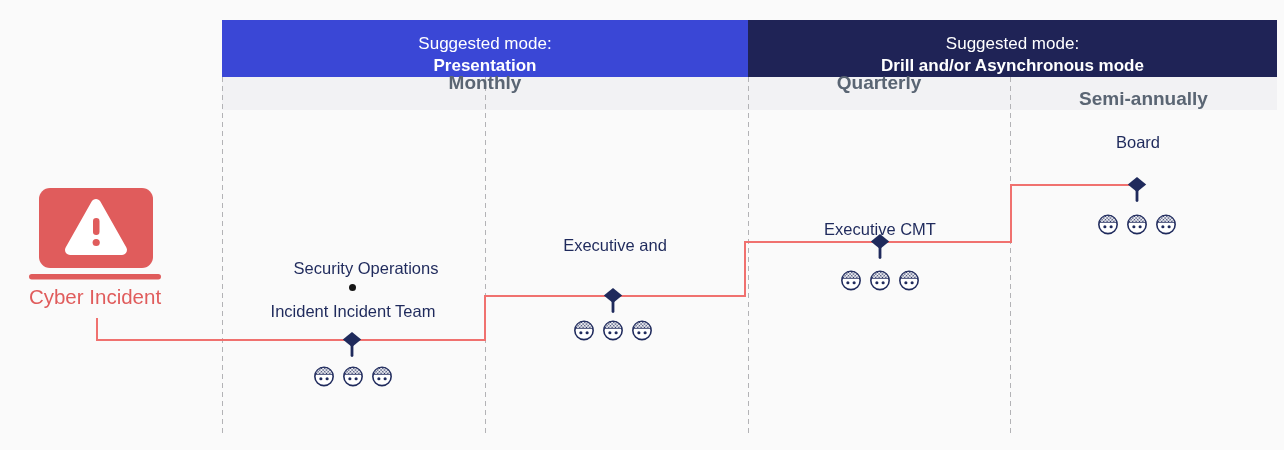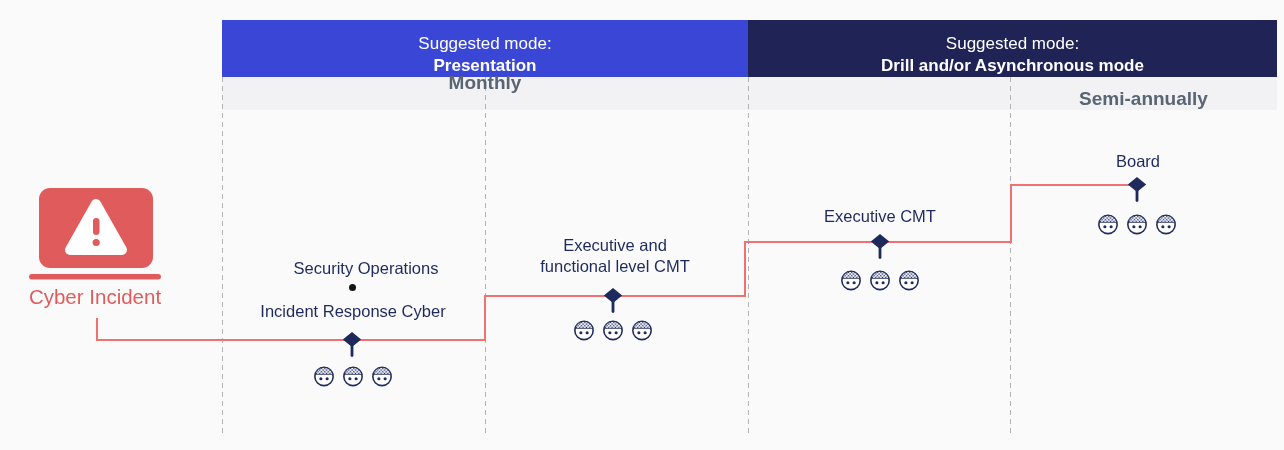--- a/index.html
+++ b/index.html
@@ -76,87 +76,87 @@
   </div>
 
   <div class="period-strip"></div>
 
   <div class="vline" style="left:222px"></div>
   <div class="vline" style="left:485px"></div>
   <div class="vline" style="left:748px"></div>
   <div class="vline" style="left:1010px"></div>
 
   <div class="period" id="period-monthly">Monthly</div>
+  <div class="period" id="period-quarterly">Quarterly</div>
   <div class="period" id="period-semi">Semi-annually</div>
 
   <svg class="path-layer" width="1284" height="450">
     <polyline points="97,318 97,340 485,340 485,296 745,296 745,242 1011,242 1011,185 1137,185" fill="none" stroke="#f0716f" stroke-width="2"></polyline>
   </svg>
 
   <svg class="abs" style="left:24px;top:180px" width="146" height="106" viewBox="0 0 146 106">
     <rect x="15" y="8" width="114" height="80" rx="11" fill="#e05c5c"></rect>
     <polygon points="72,24 98,70 46,70" fill="#ffffff" stroke="#ffffff" stroke-width="10" stroke-linejoin="round"></polygon>
     <rect x="69" y="38" width="6.5" height="17" rx="3.2" fill="#e05c5c"></rect>
     <circle cx="72.2" cy="62.5" r="3.6" fill="#e05c5c"></circle>
     <rect x="5" y="94" width="132" height="5.5" rx="2.75" fill="#e05c5c"></rect>
   </svg>
   <div class="source-label" style="left:95px;top:285px">Cyber Incident</div>
 
   <div class="stage-label" style="left:366px;top:258px">Security Operations</div>
   <div class="sep-dot" style="left:349px;top:284px"></div>
-  <div class="stage-label" style="left:353px;top:301px">Incident Response Cyber</div>
+  <div class="stage-label" style="left:353px;top:301px">Incident Incident Team</div>
   <svg class="marker" style="left:342px;top:332px" width="20" height="28">
     <use href="#diamond-marker"></use>
   </svg>
   <div class="faces" style="left:313px;top:365px">
     <svg class="face" viewBox="0 0 24 24">
         <use href="#face-icon"></use>
       </svg>
     <svg class="face" viewBox="0 0 24 24">
         <use href="#face-icon"></use>
       </svg>
     <svg class="face" viewBox="0 0 24 24">
         <use href="#face-icon"></use>
       </svg>
   </div>
 
   <div class="stage-label" style="left:615px;top:235px">Executive and</div>
-  <div class="stage-label" style="left:615px;top:256px">functional level CMT</div>
   <svg class="marker" style="left:603px;top:288px" width="20" height="28">
     <use href="#diamond-marker"></use>
   </svg>
   <div class="faces" style="left:573px;top:319px">
     <svg class="face" viewBox="0 0 24 24">
         <use href="#face-icon"></use>
       </svg>
     <svg class="face" viewBox="0 0 24 24">
         <use href="#face-icon"></use>
       </svg>
     <svg class="face" viewBox="0 0 24 24">
         <use href="#face-icon"></use>
       </svg>
   </div>
 
-  <div class="stage-label" style="left:880px;top:206px">Executive CMT</div>
+  <div class="stage-label" style="left:880px;top:219px">Executive CMT</div>
   <svg class="marker" style="left:870px;top:234px" width="20" height="28">
     <use href="#diamond-marker"></use>
   </svg>
   <div class="faces" style="left:840px;top:269px">
     <svg class="face" viewBox="0 0 24 24">
         <use href="#face-icon"></use>
       </svg>
     <svg class="face" viewBox="0 0 24 24">
         <use href="#face-icon"></use>
       </svg>
     <svg class="face" viewBox="0 0 24 24">
         <use href="#face-icon"></use>
       </svg>
   </div>
 
-  <div class="stage-label" style="left:1138px;top:151px">Board</div>
+  <div class="stage-label" style="left:1138px;top:132px">Board</div>
   <svg class="marker" style="left:1127px;top:177px" width="20" height="28">
     <use href="#diamond-marker"></use>
   </svg>
   <div class="faces" style="left:1097px;top:213px">
     <svg class="face" viewBox="0 0 24 24">
         <use href="#face-icon"></use>
       </svg>
     <svg class="face" viewBox="0 0 24 24">
         <use href="#face-icon"></use>
       </svg>

